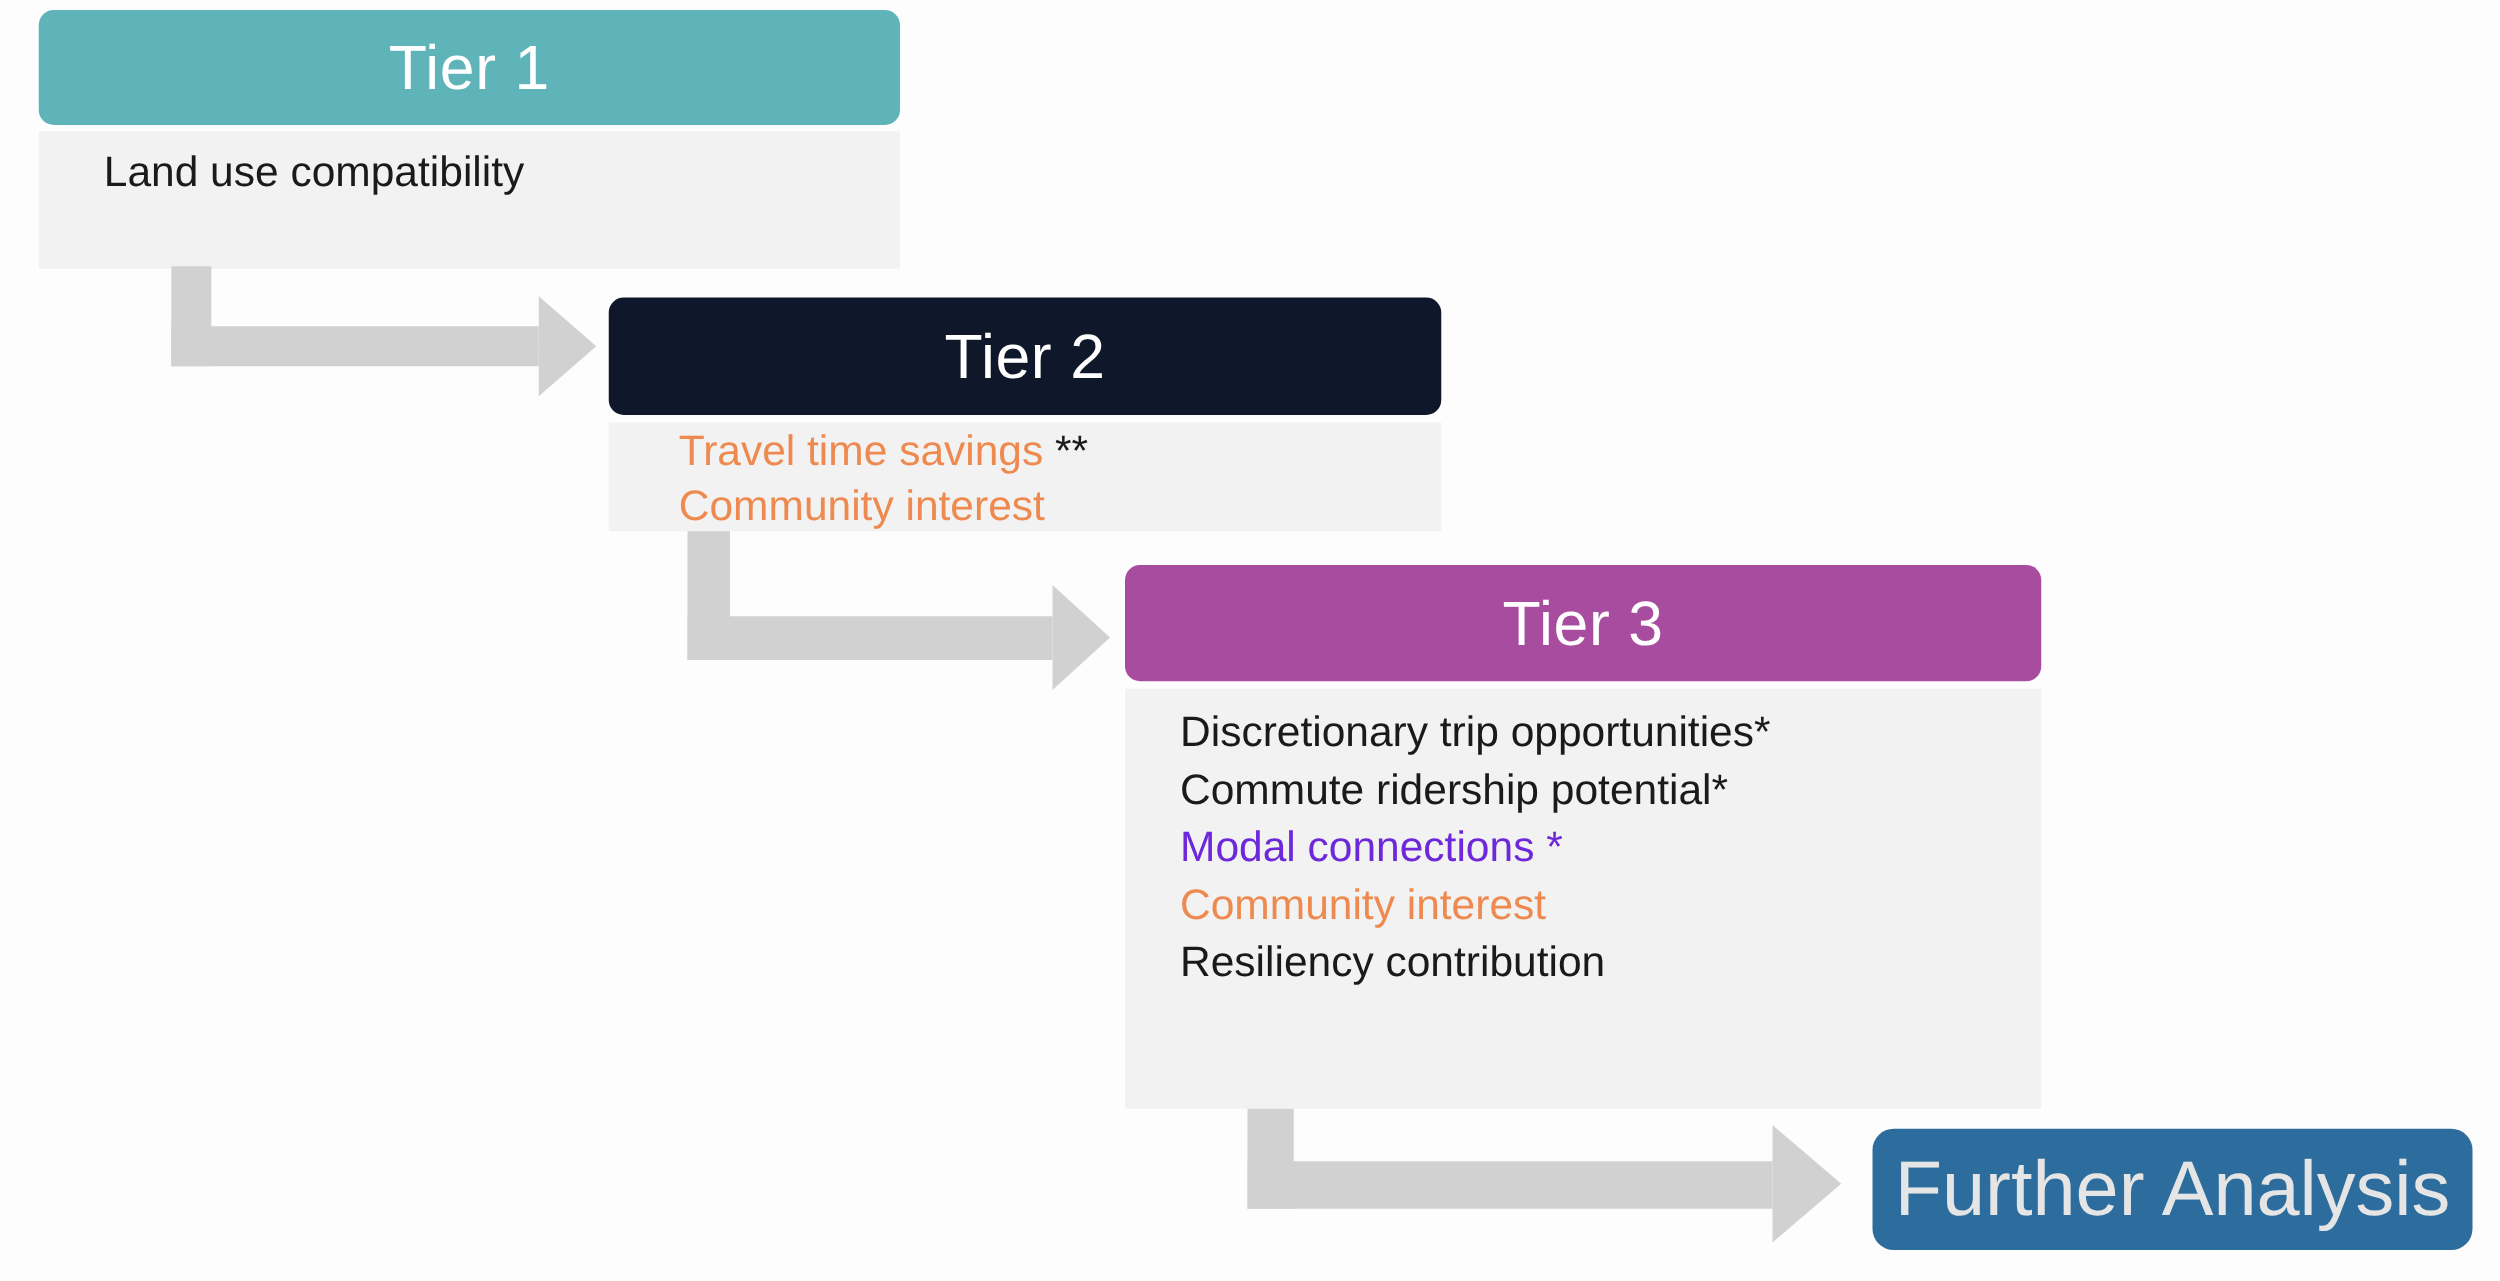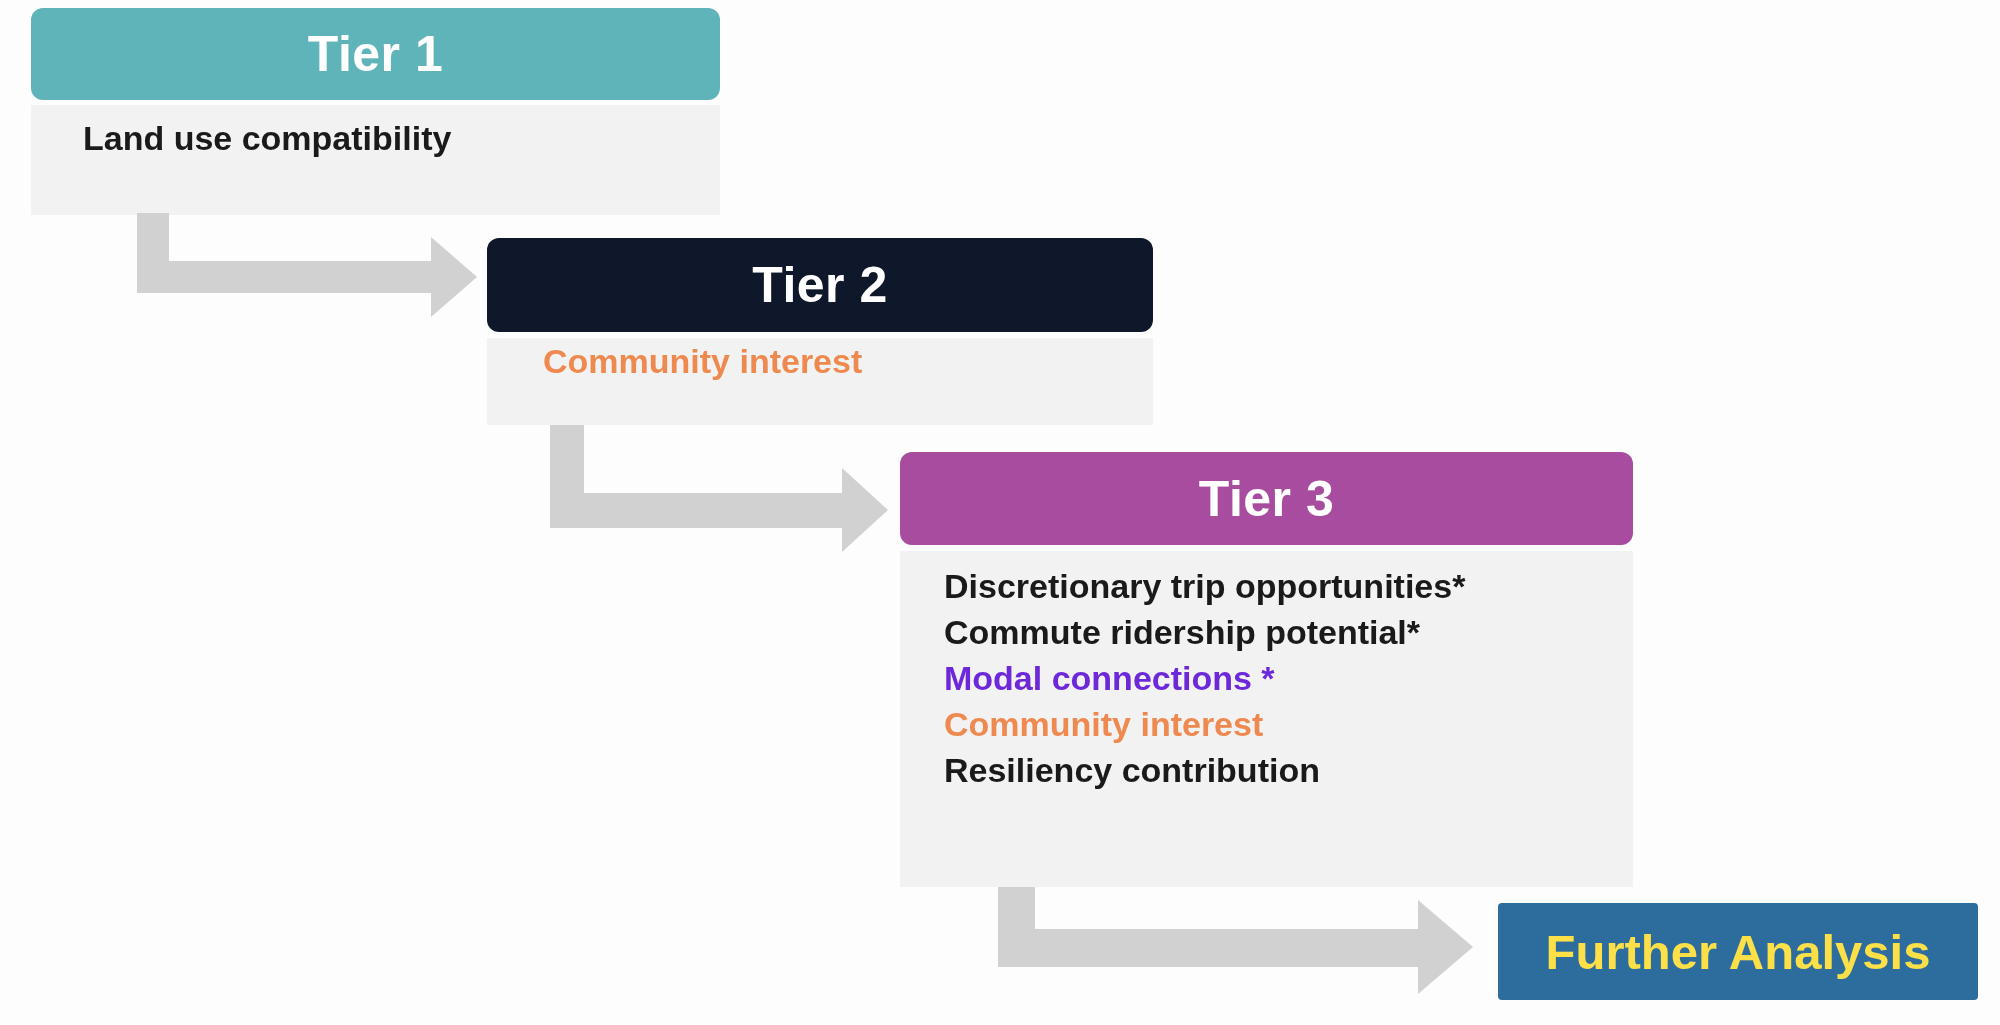--- a/index.html
+++ b/index.html
@@ -6,21 +6,20 @@
     margin: 0;
     padding: 0;
     background: #ffffff;
     font-family: "Liberation Sans", "DejaVu Sans", sans-serif;
   }
   .canvas {
     position: relative;
     width: 2000px;
     height: 1025px;
     overflow: hidden;
-    font-weight: bold;
   }
   .tier { position: absolute; left: 0; top: 0; }
   .hdr {
     position: absolute;
     border-radius: 12px;
     color: #ffffff;
     font-size: 50px;
     display: flex;
     align-items: center;
     justify-content: center;
@@ -42,23 +41,23 @@
   .t2 .bod { left: 487px; top: 338px; width: 666px; height: 87px;  padding: 1px 0 0 56px;  line-height: 44px; }
 
   
   .t3 .hdr { left: 900px; top: 452px; width: 733px; height: 93px; }
   .t3 .bod { left: 900px; top: 551px; width: 733px; height: 336px; padding: 12px 0 0 44px; line-height: 46px; }
 
   
   .further {
     position: absolute;
     left: 1498px; top: 903px; width: 480px; height: 97px;
-    border-radius: 4px;
-    color: #fde047;
-    font-size: 49px;
+    border-radius: 17px;
+    color: #e5e5e5;
+    font-size: 62px;
     display: flex;
     align-items: center;
     justify-content: center;
   }
 
   
   .arrow { position: absolute; left: 0; top: 0; }
   .seg  { position: absolute; }
   .head { position: absolute; width: 0; height: 0; }
 
@@ -88,20 +87,21 @@
   <section class="tier t1">
     <div class="hdr" style="background-color: rgb(95, 180, 186); color: rgb(255, 255, 255);">Tier 1</div>
     <div class="bod" style="background-color: rgb(242, 242, 242);">
         <div class="item"><span style="color: rgb(26, 26, 26);">Land use compatibility</span></div>
       </div>
   </section>
 
   <section class="tier t2">
     <div class="hdr" style="background-color: #0f172a; color: rgb(255, 255, 255);">Tier 2</div>
     <div class="bod" style="background-color: rgb(242, 242, 242);">
+        <div class="item"><span style="color: rgb(238, 138, 79);">Travel time savings</span><span style="color: rgb(26, 26, 26);"> **</span></div>
         <div class="item"><span style="color: rgb(238, 138, 79);">Community interest</span></div>
       </div>
   </section>
 
   <section class="tier t3">
     <div class="hdr" style="background-color: rgb(168, 76, 159); color: #ffffff;">Tier 3</div>
     <div class="bod" style="background-color: rgb(242, 242, 242);">
         <div class="item"><span style="color: rgb(26, 26, 26);">Discretionary trip opportunities*</span></div>
         <div class="item"><span style="color: rgb(26, 26, 26);">Commute ridership potential*</span></div>
         <div class="item"><span style="color: #6d28d9;">Modal connections *</span></div>

